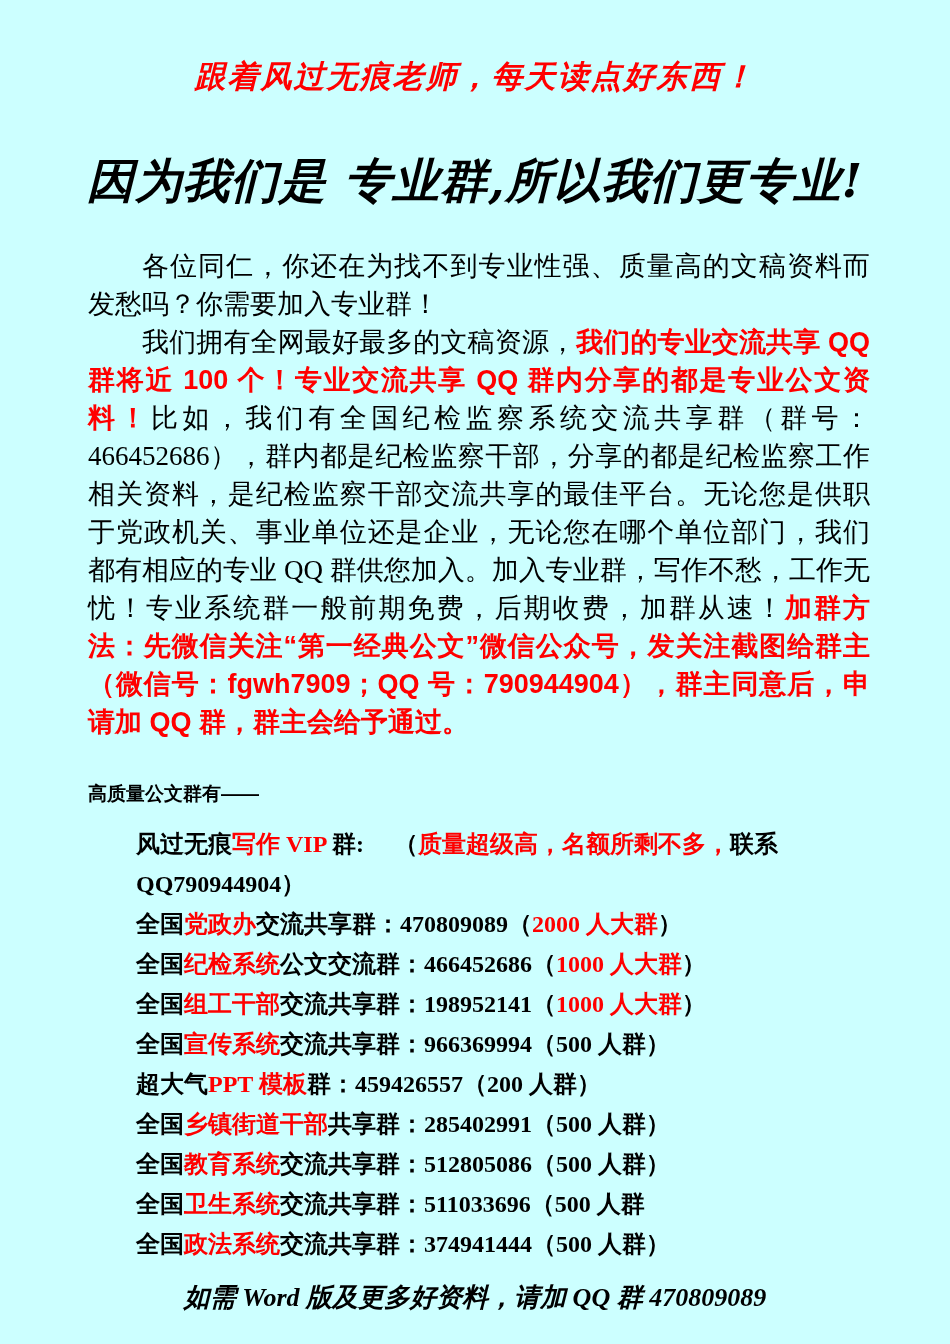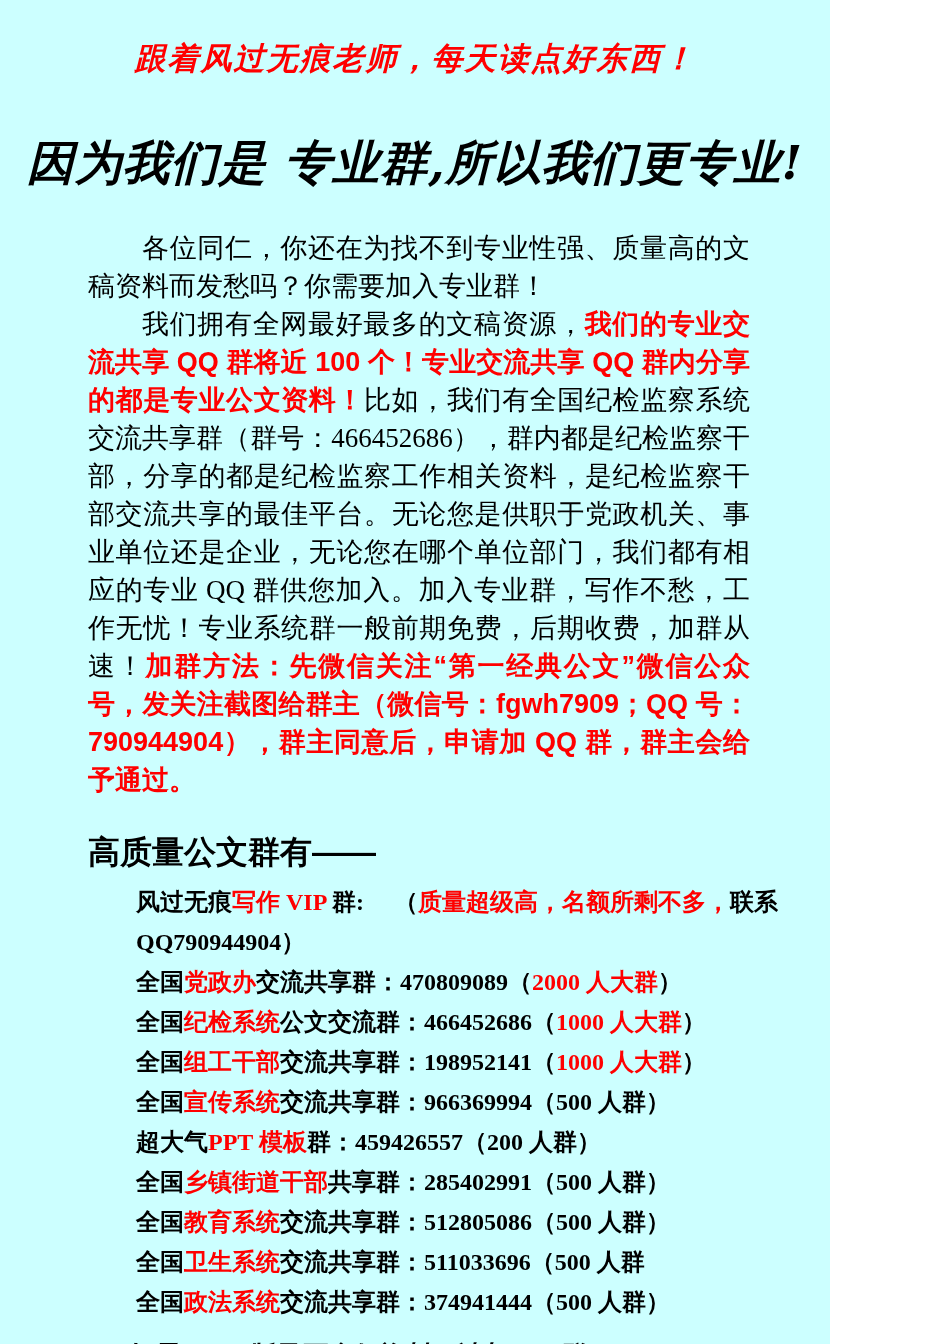--- a/index.html
+++ b/index.html
@@ -1,24 +1,24 @@
 <!DOCTYPE html>
 <html style="--bg: #ccffff; --red: #ff0000;"><head>
 <meta charset="utf-8">
 <style>
   html,body{margin:0;padding:0;}
   .page{
     position:relative;
-    width:830px;height:1344px;
+    width:950px;height:1344px;
     background:var(--bg,#ccffff);
     overflow:hidden;
     font-family:"Liberation Serif","DejaVu Serif",serif;
     color:#000;
     box-sizing:border-box;
-    padding-top:38px;
+    padding-top:56px;
   }
   .tagline{
     text-align:center;
     color:var(--red,#ff0000);
     font-size:31px;
     font-weight:bold;
     font-style:italic;
     letter-spacing:2px;
   }
   .title{
@@ -46,21 +46,21 @@
   .seg.red{color:var(--red,#ff0000);}
   .seg.redbold{
     color:var(--red,#ff0000);
     font-weight:bold;
     font-family:"Liberation Sans","DejaVu Sans",sans-serif;
   }
   .groups{
     margin:36px 40px 0 88px;
   }
   .groups-heading{
-    font-size:32px;
+    font-size:19px;
     font-weight:bold;
     font-family:"Liberation Sans","DejaVu Sans",sans-serif;
     color:#000;
     line-height:34px;
   }
   .group-list{margin-top:13px;}
   .group-item{
     padding-left:48px;
     font-size:24px;
     font-weight:bold;

